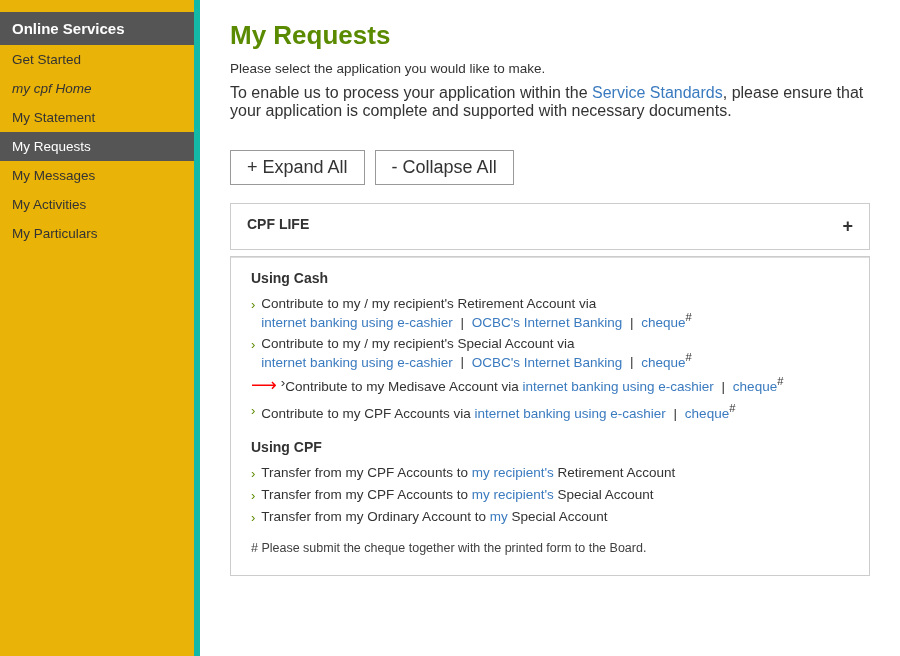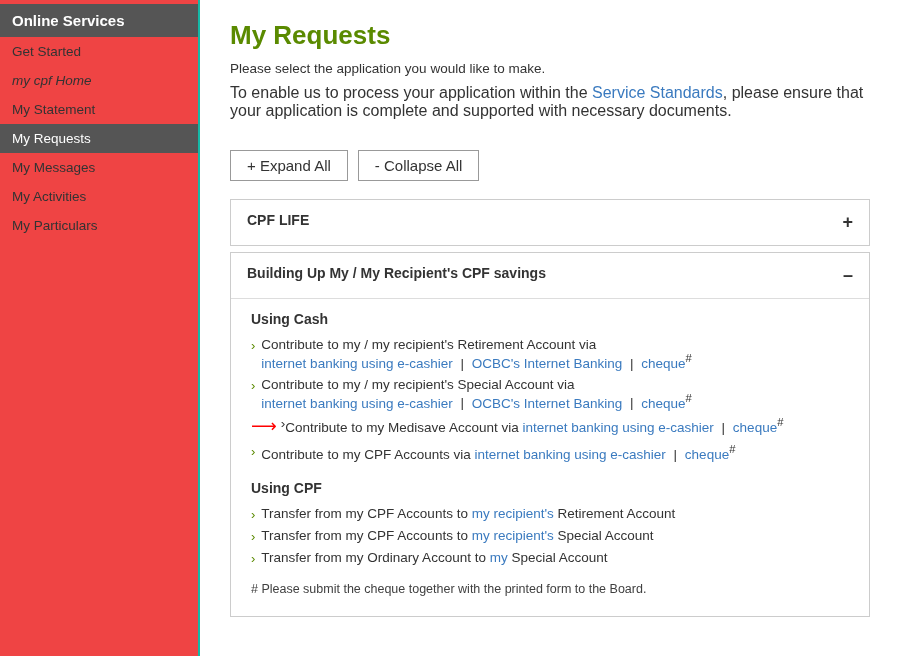--- a/index.html
+++ b/index.html
@@ -11,23 +11,23 @@
     }
     .layout {
       display: flex;
       width: 900px;
       min-height: 656px;
     }
     
     .sidebar {
       width: 200px;
       min-width: 200px;
-      background: #ef4444;
-      border-right: 2px solid #14b8a6;
-      padding-top: 4px;
+      background: #eab308;
+      border-right: 6px solid #14b8a6;
+      padding-top: 12px;
     }
     .sidebar-title {
       background: #555;
       color: #fff;
       font-size: 15px;
       font-weight: bold;
       padding: 8px 12px;
     }
     .sidebar-item {
       display: block;
@@ -72,21 +72,21 @@
     }
     .btn-row {
       display: flex;
       gap: 10px;
       margin-bottom: 18px;
     }
     .btn {
       border: 1px solid #999;
       background: #fff;
       padding: 6px 16px;
-      font-size: 15px;
+      font-size: 18px;
       cursor: pointer;
       color: #333;
     }
     
     .accordion-section {
       border: 1px solid #ccc;
       margin-bottom: 6px;
     }
     .accordion-header {
       display: flex;
@@ -191,24 +191,20 @@
     </div>
 
     <div class="accordion-section">
       <div class="accordion-header">
         <span>CPF LIFE</span>
         <span class="toggle-icon">+</span>
       </div>
     </div>
 
     <div class="accordion-section">
-      <div class="accordion-header">
-        <span>Building Up My / My Recipient's CPF savings</span>
-        <span class="toggle-icon">–</span>
-      </div>
       <div class="accordion-content">
 
         <div class="sub-section-title">Using Cash</div>
 
         <div class="item-row">
           <span class="chevron">›</span>
           <div class="item-content">
             <span>Contribute to my / my recipient's Retirement Account via</span><br>
             <a href="#">internet banking using e-cashier</a>
             <span class="sep">|</span>

